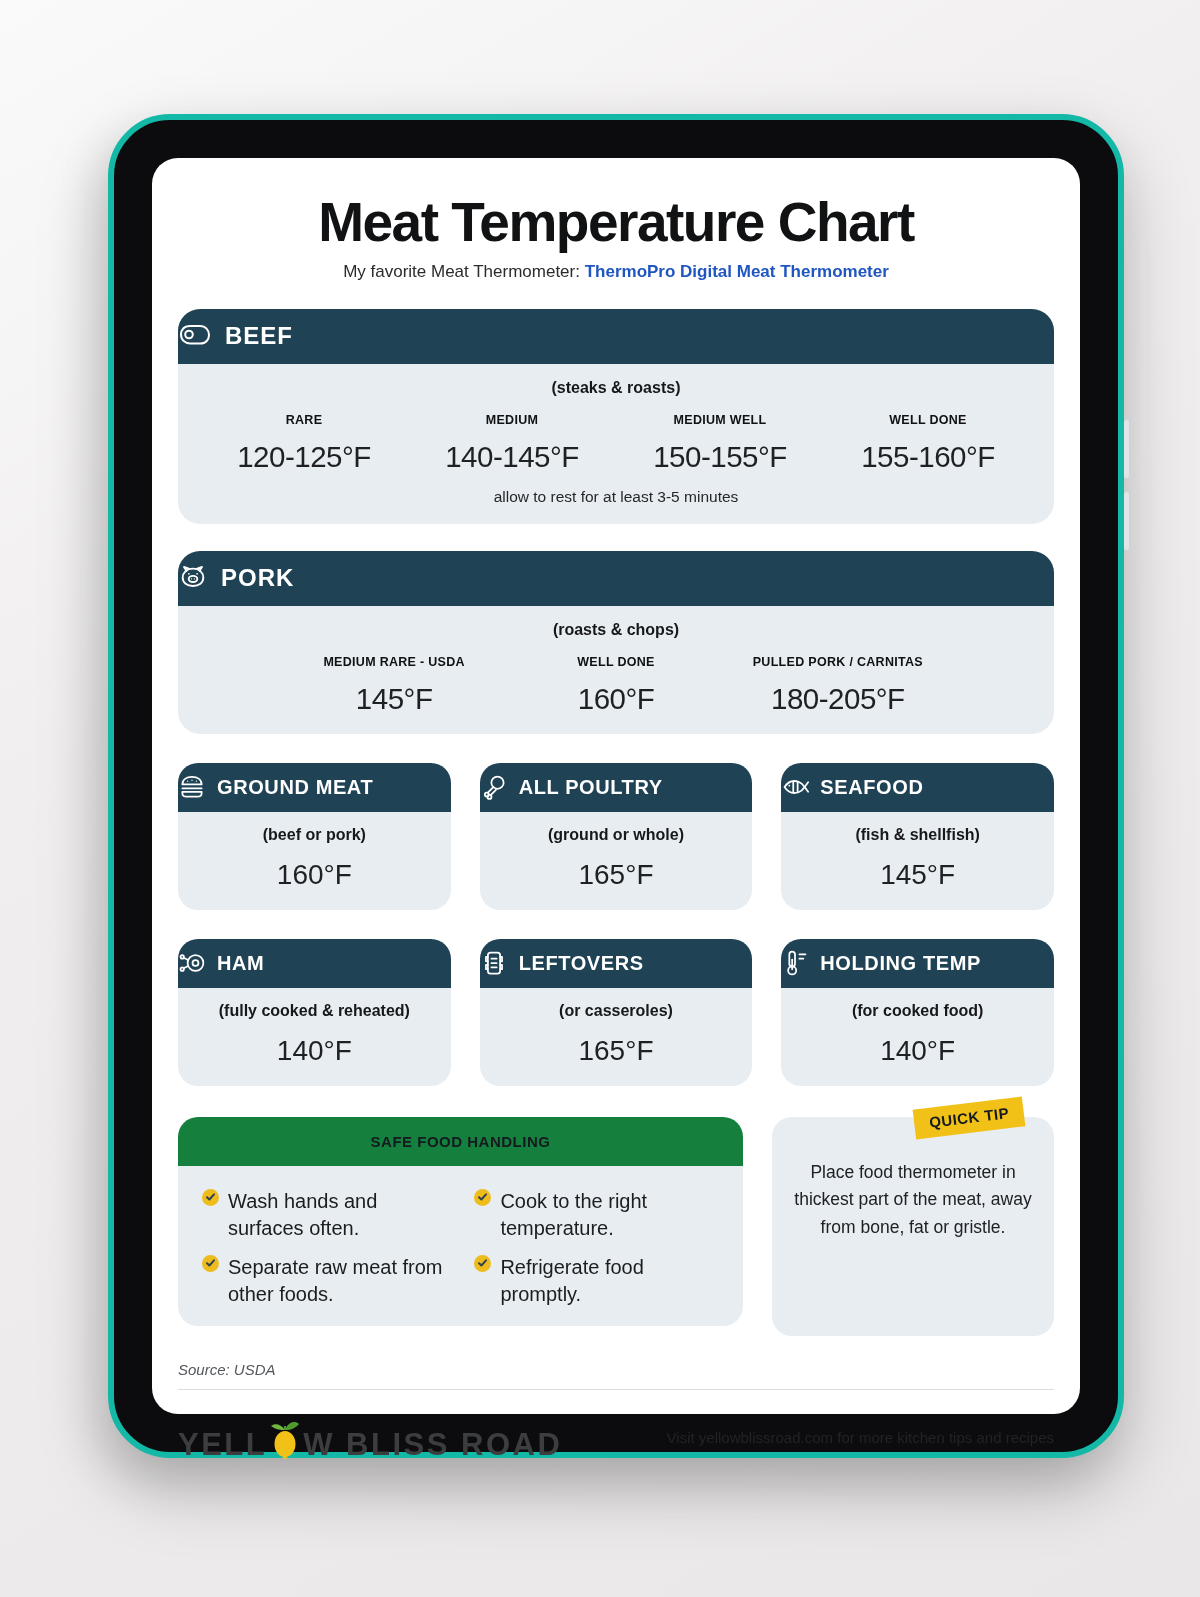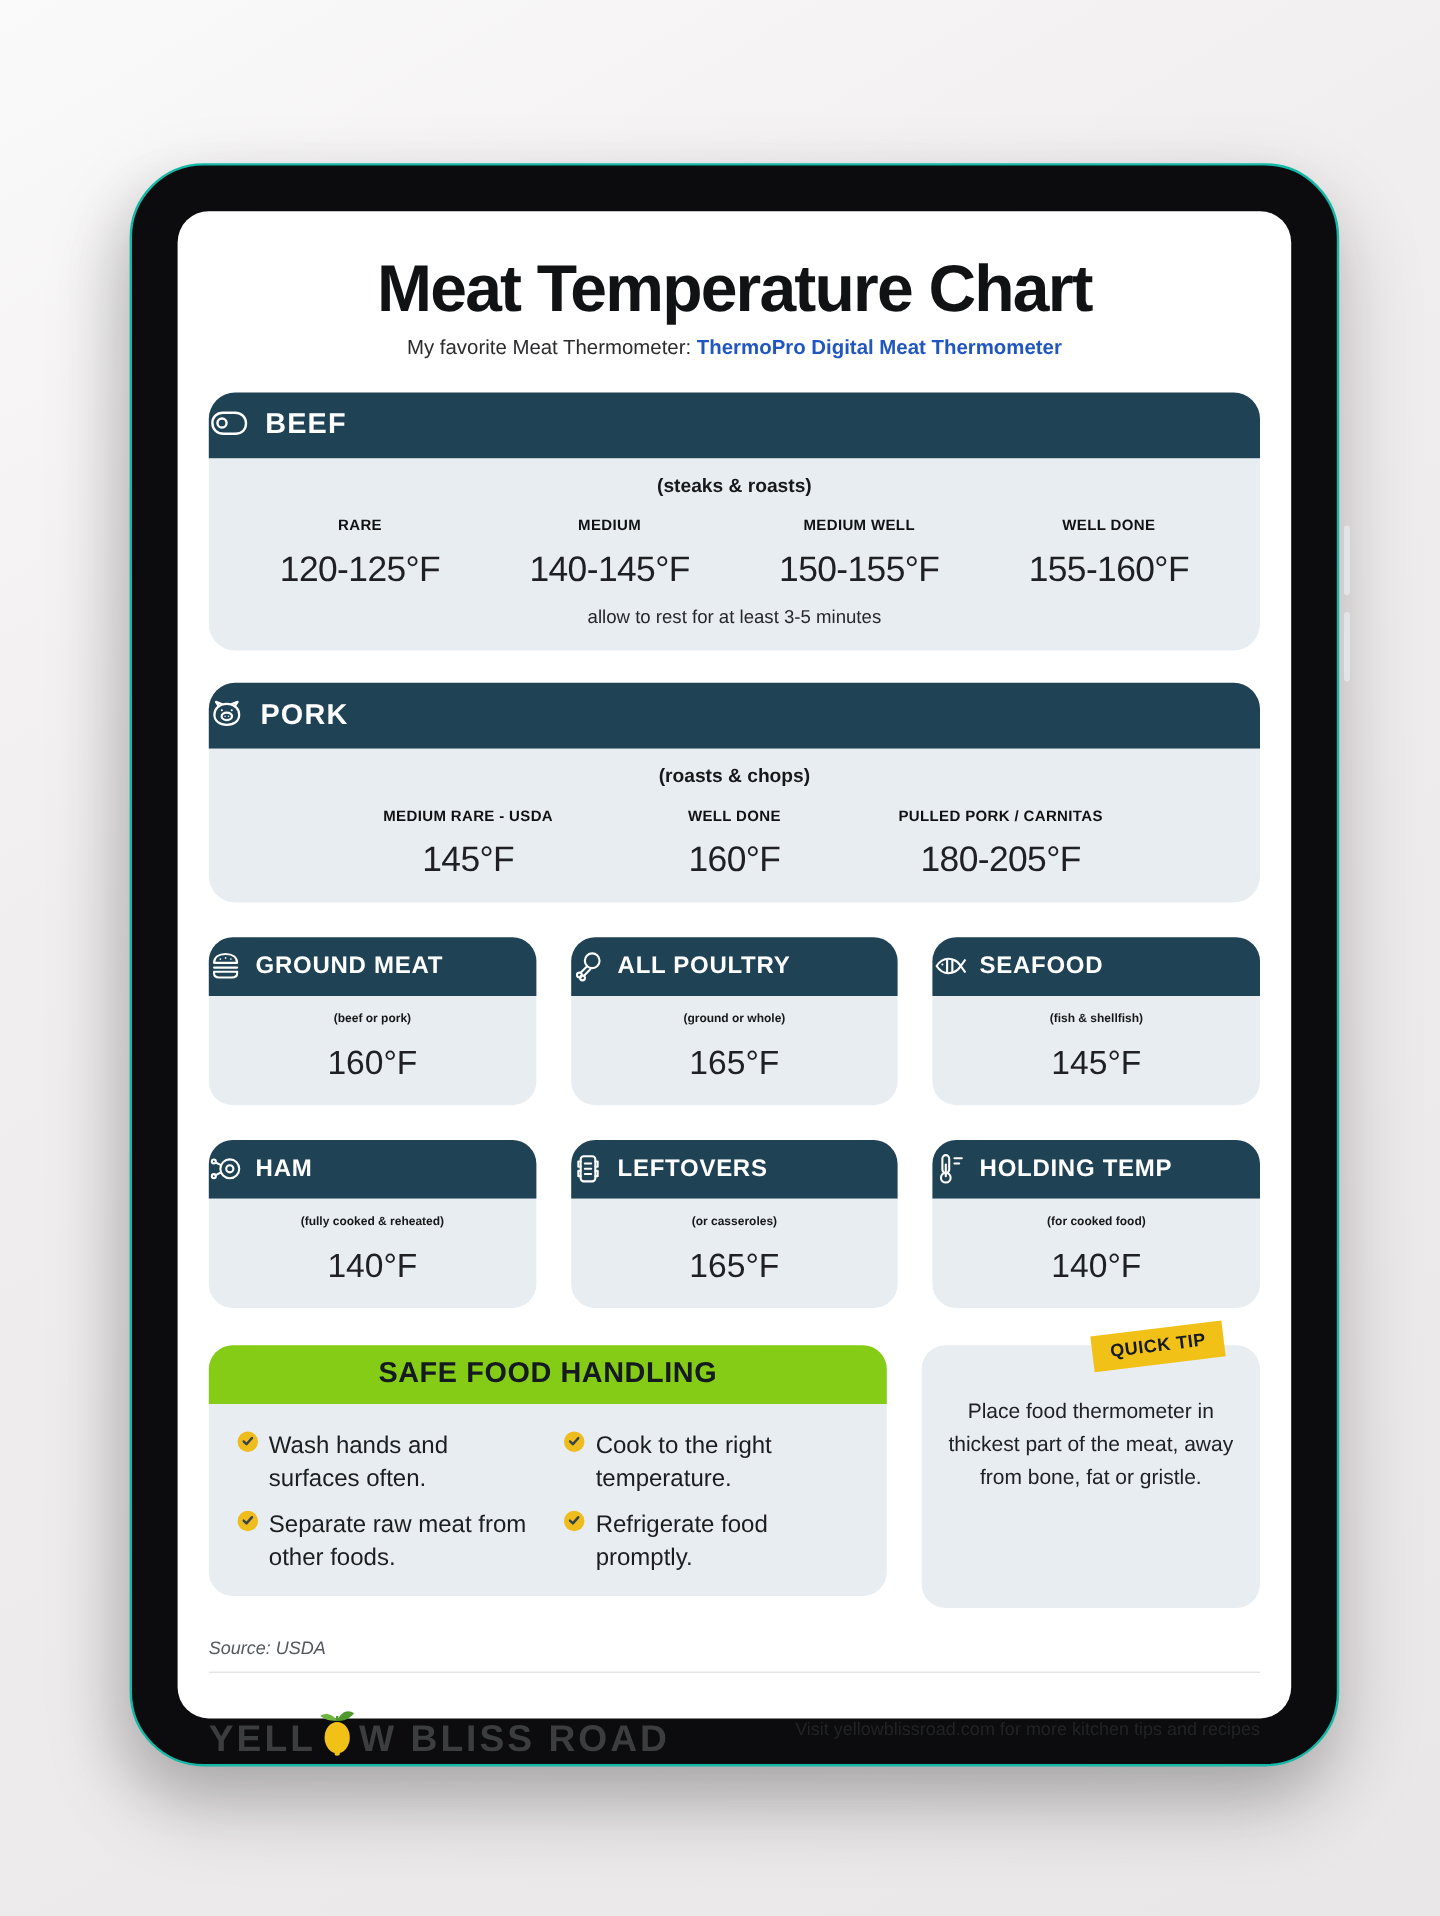--- a/index.html
+++ b/index.html
@@ -2,22 +2,22 @@
 <html><head>
 <meta charset="utf-8">
 <style>
   html,body{margin:0;padding:0;}
   body{
     width:1200px;height:1597px;position:relative;overflow:hidden;
     font-family:"Liberation Sans","DejaVu Sans",sans-serif;
     background:linear-gradient(150deg,#fbfafa 0%,#f0eeee 35%,#e9e7e8 100%);
   }
   .tablet{
-    position:absolute;left:108px;top:136px;width:1004px;height:1332px;
-    background:#0c0c0e;border:2px solid #14b8a6;border-radius:62px;
+    position:absolute;left:108px;top:114px;width:1004px;height:1332px;
+    background:#0c0c0e;border:6px solid #14b8a6;border-radius:62px;
     box-shadow:0 30px 70px rgba(0,0,0,.22),-12px 22px 45px rgba(0,0,0,.10);
   }
   .side-btn{position:absolute;right:-11px;width:5px;background:#e2e4e7;border-radius:3px;}
   .side-btn.b1{top:300px;height:58px;}
   .side-btn.b2{top:372px;height:58px;}
   .screen{
     position:absolute;inset:38px;background:#ffffff;border-radius:26px;
   }
   .content{padding:36px 26px 0 26px;}
 
@@ -51,29 +51,29 @@
   .cards-row{display:grid;grid-template-columns:repeat(3,1fr);gap:29px;margin-top:29px;}
   .card-header{
     background:#1f4254;color:#fff;height:49px;border-radius:20px 20px 0 0;
     display:flex;align-items:center;justify-content:flex-start;gap:11px;
     font-weight:700;font-size:20px;letter-spacing:.6px;
   }
   .card-body{
     background:#e8edf1;border-radius:0 0 20px 20px;text-align:center;
     padding:14px 10px 19px;
   }
-  .card-sub{font-size:10px;font-weight:700;color:#17181a;}
+  .card-sub{font-size:16px;font-weight:700;color:#17181a;}
   .card-value{font-size:28px;font-weight:400;color:#1e2023;margin-top:15px;}
 
   
   .bottom-row{display:grid;grid-template-columns:565px 1fr;gap:29px;margin-top:31px;}
   .safe-header{
-    background:#84cc16;height:49px;border-radius:20px 20px 0 0;
+    background:#15803d;height:49px;border-radius:20px 20px 0 0;
     display:flex;align-items:center;justify-content:center;
-    font-weight:700;font-size:24px;letter-spacing:.5px;color:#141a1f;
+    font-weight:700;font-size:15px;letter-spacing:.5px;color:#141a1f;
   }
   .safe-body{
     background:#e8edf1;border-radius:0 0 20px 20px;min-height:112px;
     padding:22px 24px 18px;
   }
   .checklist{display:grid;grid-template-columns:1.04fr 1fr;column-gap:18px;row-gap:12px;}
   .check-item{display:flex;gap:9px;font-size:20px;color:#1c1d1f;line-height:1.35;text-align:left;}
   .check-dot{
     flex:0 0 17px;width:17px;height:17px;border-radius:50%;background:#eebc1d;
     display:flex;align-items:center;justify-content:center;margin-top:1px;

